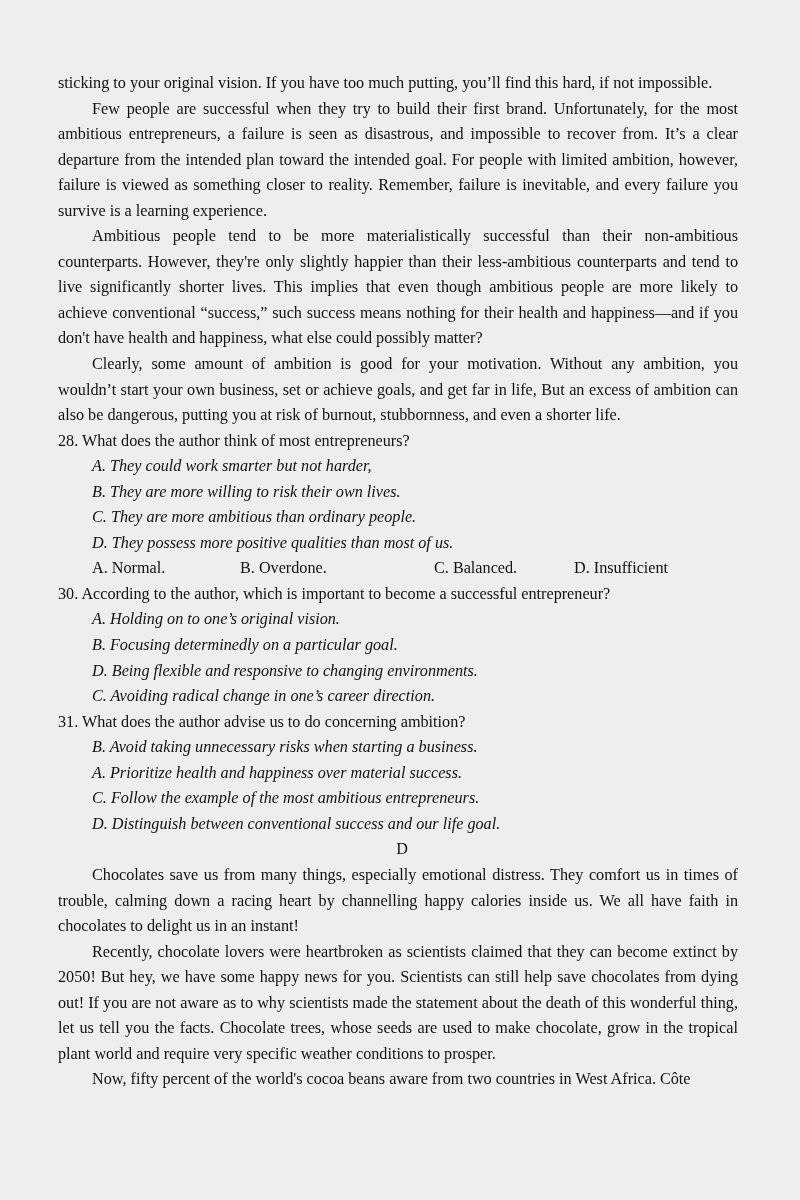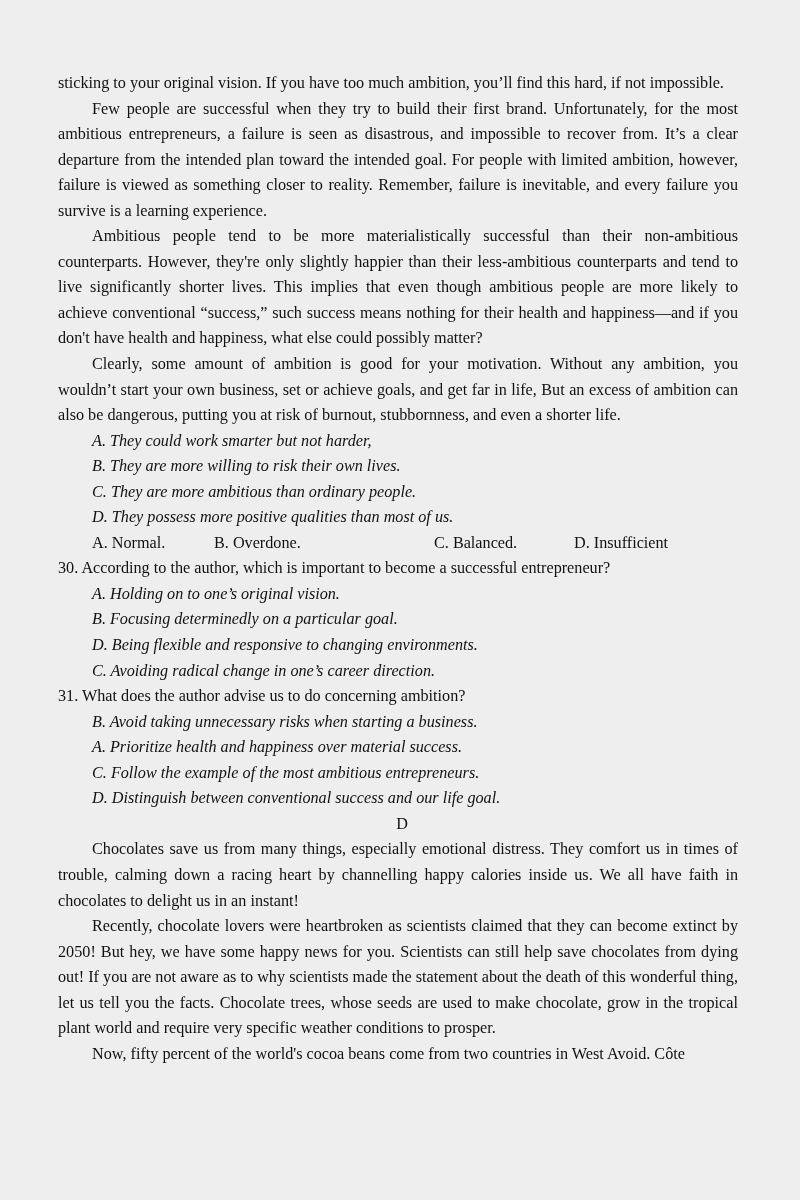--- a/index.html
+++ b/index.html
@@ -41,42 +41,43 @@
     .opt-row {
       position: relative;
       height: 25.55px;
       white-space: nowrap;
     }
     .opt-row span {
       position: absolute;
       top: 0;
     }
     .opt-row .o0 { left: 34px; text-align: right; }
-    .opt-row .o1 { left: 156px; }
+    .opt-row .o1 { left: 182px; }
     .opt-row .o2 { left: 344px; margin-left: 32px; }
     .opt-row .o3 { left: 516px; text-align: right; }
     .section {
       margin: 0;
       text-align: center;
       padding-left: 8px;
     }
   </style>
 </head>
 <body>
 
 <div class="page">
 
   <div>
-    <p class="p">sticking to your original vision. If you have too much ambition, you’ll find this hard, if not impossible.</p>
+    <p class="p">sticking to your original vision. If you have too much putting, you’ll find this hard, if not impossible.</p>
     <p class="p indent">Few people are successful when they try to build their first brand. Unfortunately, for the most ambitious entrepreneurs, a failure is seen as disastrous, and impossible to recover from. It’s a clear departure from the intended plan toward the intended goal. For people with limited ambition, however, failure is viewed as something closer to reality. Remember, failure is inevitable, and every failure you survive is a learning experience.</p>
     <p class="p indent">Ambitious people tend to be more materialistically successful than their non-ambitious counterparts. However, they're only slightly happier than their less-ambitious counterparts and tend to live significantly shorter lives. This implies that even though ambitious people are more likely to achieve conventional “success,” such success means nothing for their health and happiness—and if you don't have health and happiness, what else could possibly matter?</p>
     <p class="p indent">Clearly, some amount of ambition is good for your motivation. Without any ambition, you wouldn’t start your own business, set or achieve goals, and get far in life, But an excess of ambition can also be dangerous, putting you at risk of burnout, stubbornness, and even a shorter life.</p>
   </div>
 
   <div>
+    <p class="q">28. What does the author think of most entrepreneurs?</p>
     <p class="opt">A. They could work smarter but not harder,</p>
     <p class="opt">B. They are more willing to risk their own lives.</p>
     <p class="opt">C. They are more ambitious than ordinary people.</p>
     <p class="opt">D. They possess more positive qualities than most of us.</p>
   </div>
 
   <div>
     <div class="opt-row">
       <span class="o0">A. Normal.</span>
       <span class="o1">B. Overdone.</span>
@@ -98,16 +99,16 @@
     <p class="opt">B. Avoid taking unnecessary risks when starting a business.</p>
     <p class="opt">A. Prioritize health and happiness over material success.</p>
     <p class="opt">C. Follow the example of the most ambitious entrepreneurs.</p>
     <p class="opt">D. Distinguish between conventional success and our life goal.</p>
   </div>
 
   <div>
     <p class="section">D</p>
     <p class="p indent">Chocolates save us from many things, especially emotional distress. They comfort us in times of trouble, calming down a racing heart by channelling happy calories inside us. We all have faith in chocolates to delight us in an instant!</p>
     <p class="p indent">Recently, chocolate lovers were heartbroken as scientists claimed that they can become extinct by 2050! But hey, we have some happy news for you. Scientists can still help save chocolates from dying out! If you are not aware as to why scientists made the statement about the death of this wonderful thing, let us tell you the facts. Chocolate trees, whose seeds are used to make chocolate, grow in the tropical plant world and require very specific weather conditions to prosper.</p>
-    <p class="p indent">Now, fifty percent of the world's cocoa beans come from two countries in West Avoid. Côte</p>
+    <p class="p indent">Now, fifty percent of the world's cocoa beans aware from two countries in West Africa. Côte</p>
   </div>
 
 </div>
 
 </body></html>

